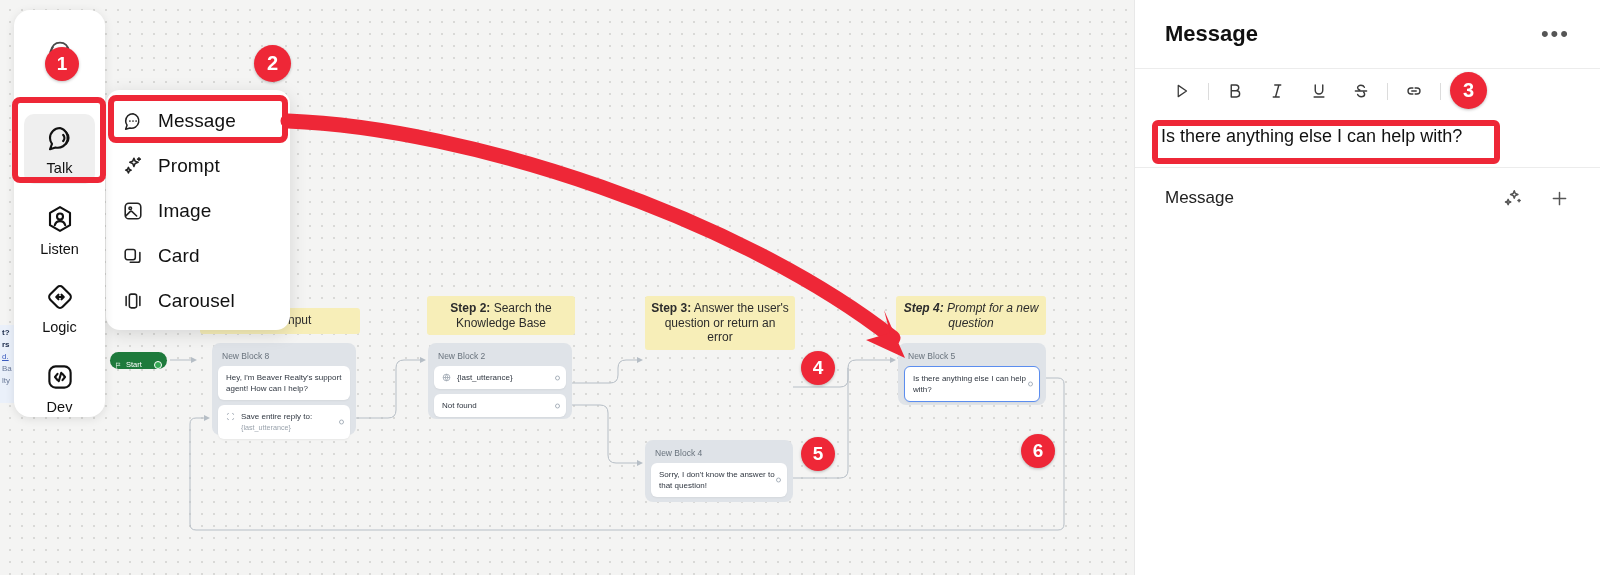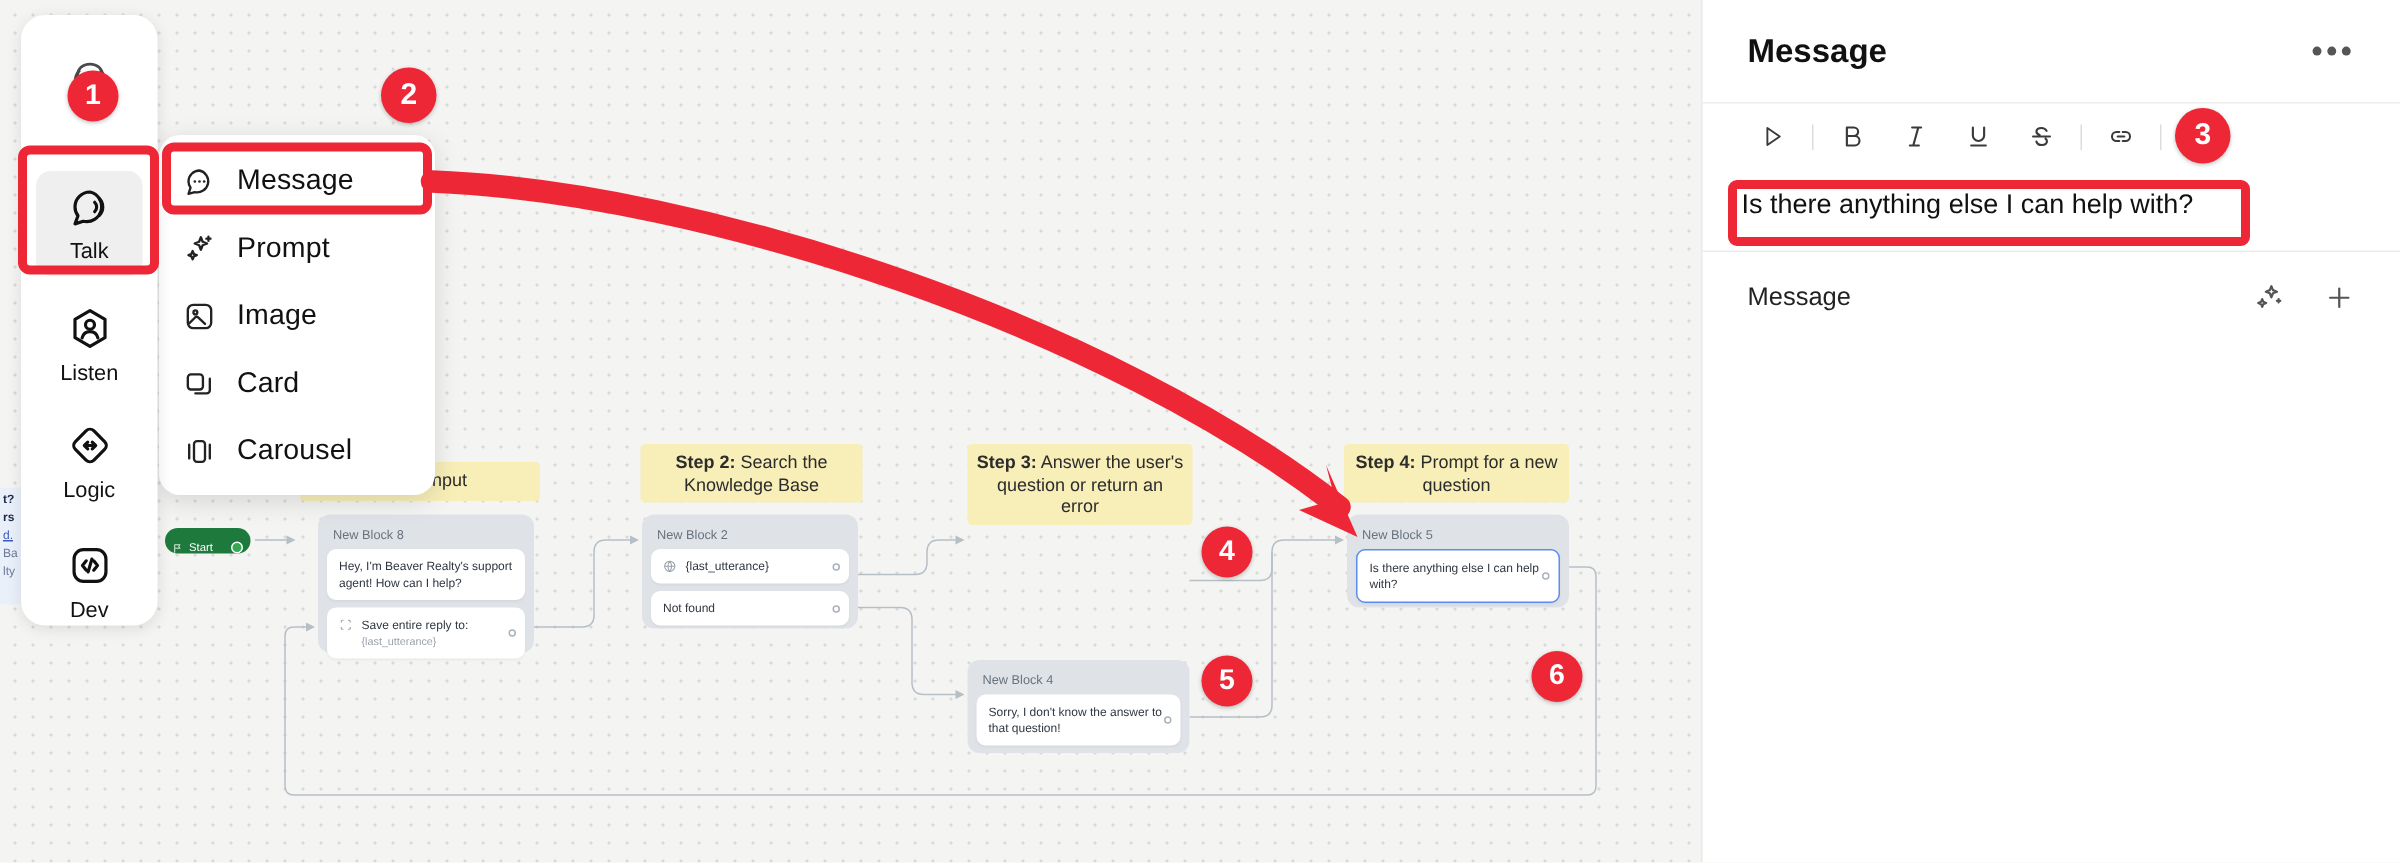--- a/index.html
+++ b/index.html
@@ -70,21 +70,21 @@
   
   .step-lb{
     position:absolute;background:#f7eeb8;border-radius:3px;
     font-size:12px;line-height:14.5px;color:#2c2c2c;
     text-align:center;padding:5px 6px;
   }
   .step-lb b{font-weight:bold;}
   #step1{ left:200px; top:308px; width:160px; height:26px; }
   #step2{ left:427px; top:296px; width:148px; }
   #step3{ left:645px; top:296px; width:150px; }
-  #step4{ left:896px; top:296px; width:150px; }
+  #step4{ left:896px; top:296px; width:150px;font-style:italic; }
 
   
   .blk{ position:absolute; background:#dfe3e8; border-radius:8px; padding:6px; }
   .blk-title{ font-size:8.5px;color:#69737d;padding:2px 4px 5px 4px; }
   .card{
     background:#fff;border-radius:6px;padding:6px 8px;margin-bottom:5px;
     font-size:8px;line-height:11px;color:#2f3640;position:relative;
     box-shadow:0 1px 2px rgba(0,0,0,.05);
   }
   .card:last-child{margin-bottom:0;}

